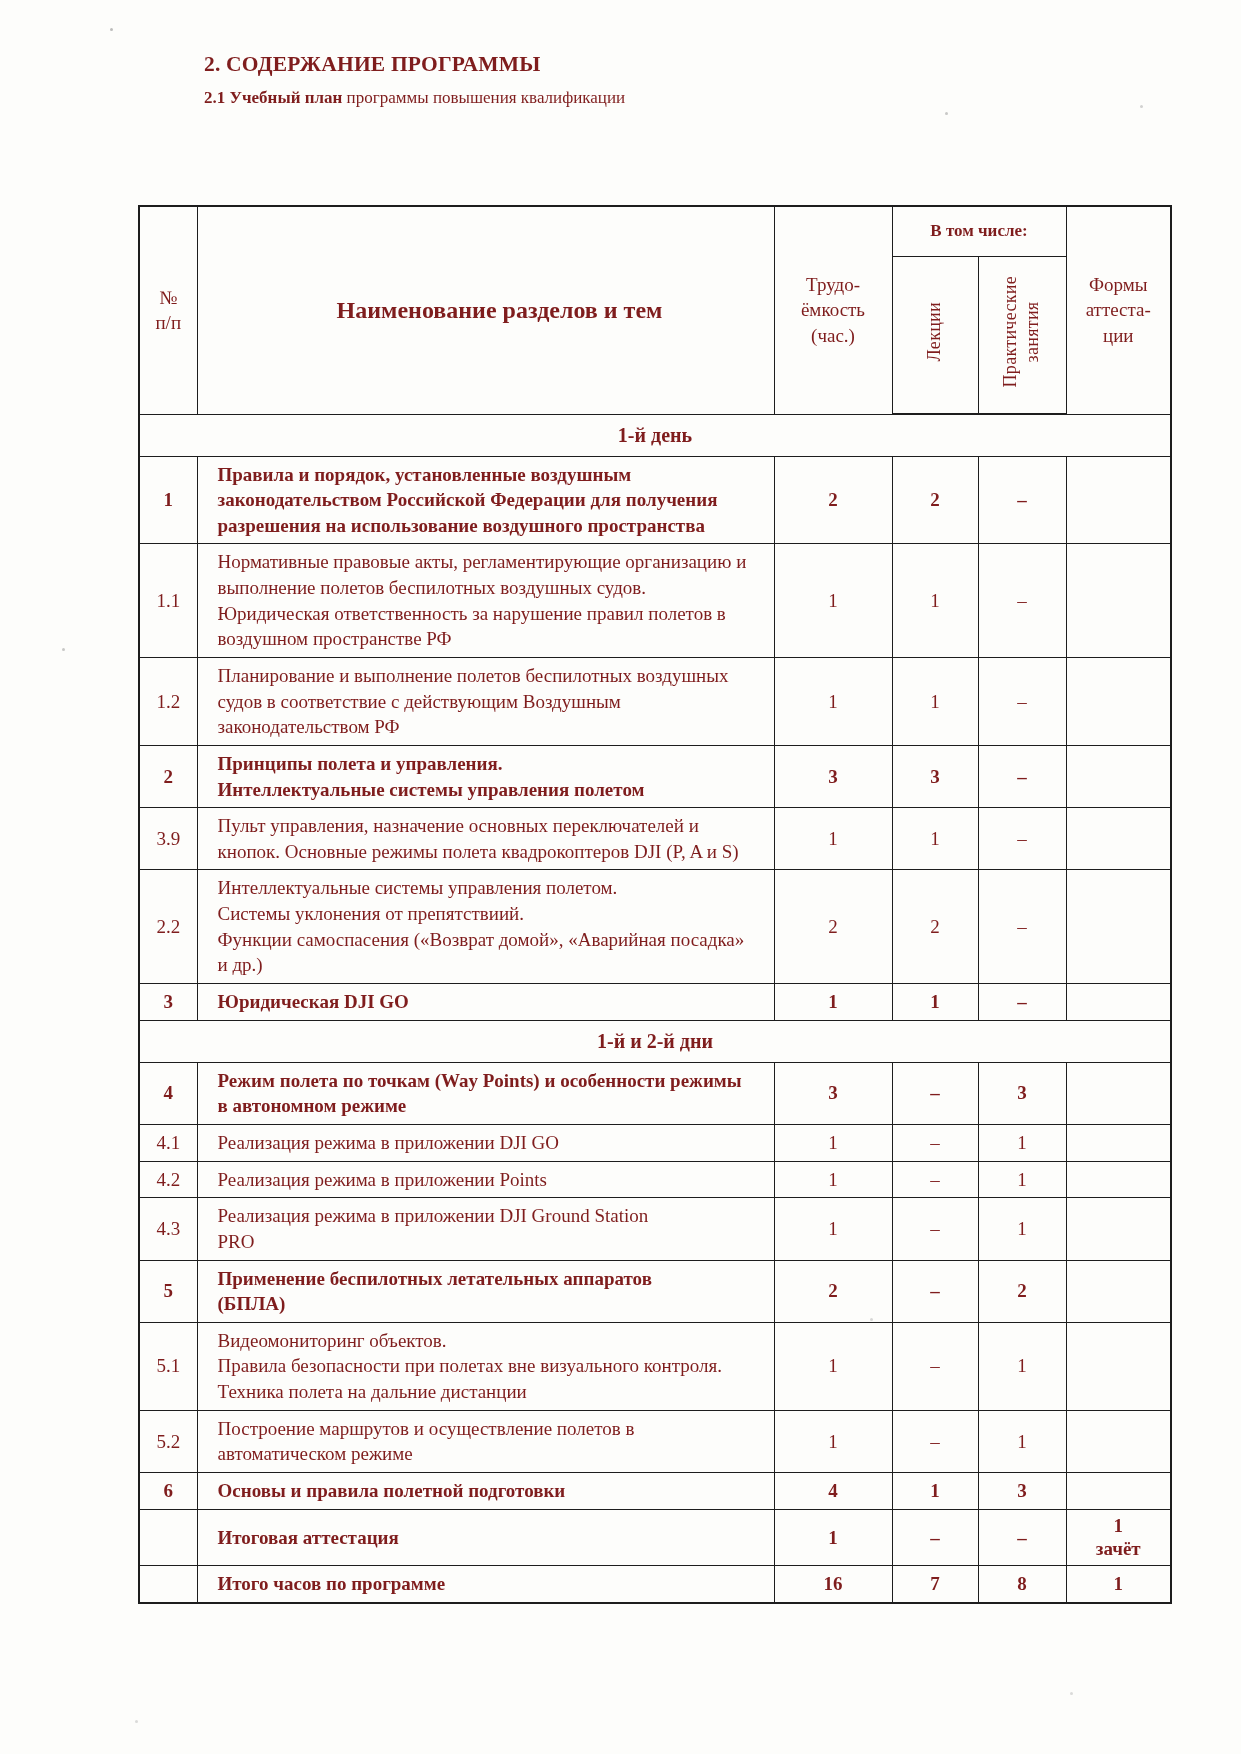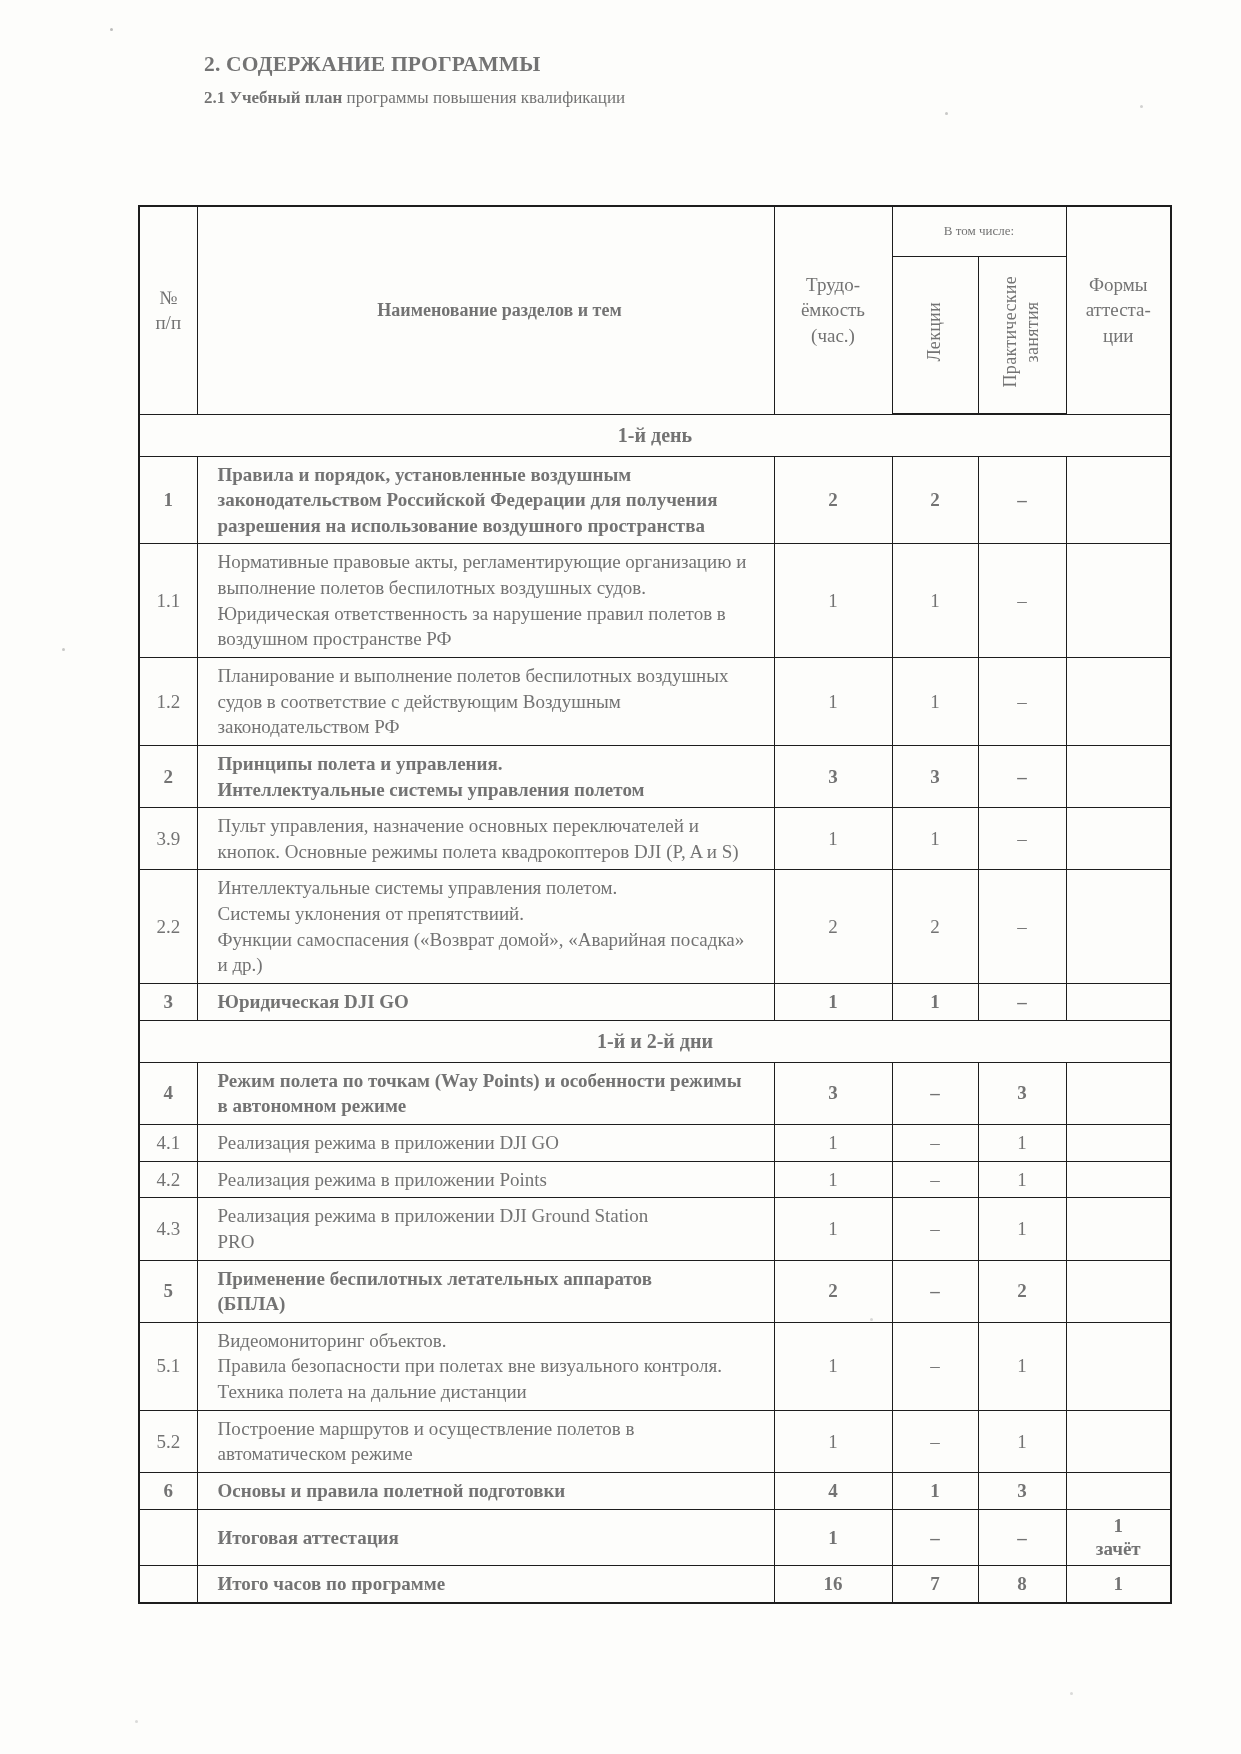--- a/index.html
+++ b/index.html
@@ -1,19 +1,19 @@
 <!DOCTYPE html>
 <html><head>
 <meta charset="utf-8">
 <style>
   * { margin:0; padding:0; box-sizing:border-box; }
   html,body { background:#ffffff; }
   .sheet {
     position:relative; width:1241px; height:1754px;
-    background:#fdfdfb; color:#737373;
+    background:#fdfdfb; color:#7f1d1d;
     font-family:"Liberation Serif","DejaVu Serif",serif;
     overflow:hidden;
   }
   
   .specks{
     position:absolute; left:110px; top:28px; width:3px; height:3px; border-radius:50%;
     background:rgba(110,110,110,.45);
     box-shadow: 835px 84px 0 rgba(120,120,120,.4),
                 1030px 77px 0 rgba(130,130,130,.35),
                 -48px 620px 0 rgba(120,120,120,.4),
@@ -32,23 +32,23 @@
     font-size:19px; line-height:1.35;
   }
   table.curriculum, table.curriculum td, table.curriculum th {
     border:1.6px solid #1d1d1d;
   }
   table.curriculum { border-width:2.2px; }
   thead tr.h-top th { border-bottom-width:1.6px; }
   thead th { font-weight:normal; vertical-align:middle; text-align:center; background:transparent; }
   thead tr.h-bottom th { border-bottom-width:2.2px; }
   .h-num      { white-space:pre-line; font-size:19px; }
-  .h-name     { font-weight:bold; font-size:18px;padding-left:28px; }
+  .h-name     { font-weight:bold; font-size:24px;padding-left:28px; }
   .h-workload { white-space:pre-line; }
-  .h-including{ height:50px; font-size:13px; }
+  .h-including{ height:50px; font-size:17px;font-weight:bold; }
   .h-rot      { height:158px; }
   .h-att      { white-space:pre-line; }
   .rot {
     display:inline-block;
     writing-mode:vertical-rl; transform:rotate(180deg);
     white-space:pre-line; font-size:18px; line-height:1.22; letter-spacing:.3px;
   }
   tbody td { vertical-align:middle; }
   .section-cell {
     text-align:center; font-weight:bold; font-size:20px;

